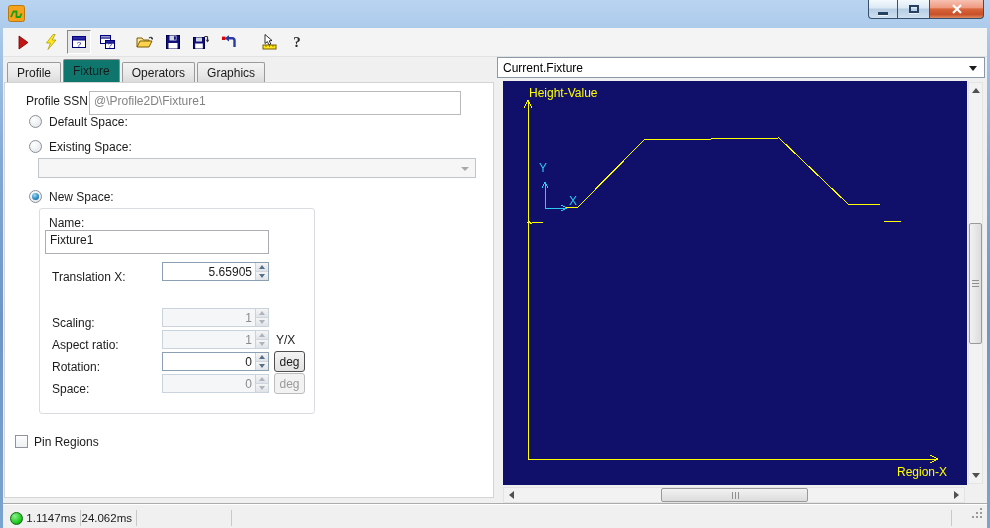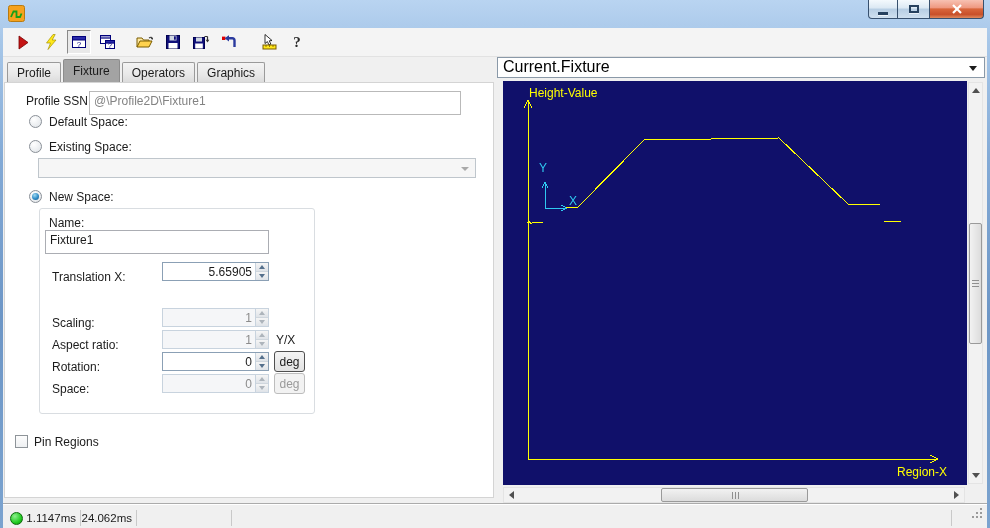--- a/index.html
+++ b/index.html
@@ -28,21 +28,21 @@
     border-bottom:1px solid #e2e2e2; display:flex; align-items:center; }
   .tb-btn { width:24px; height:24px; display:flex; align-items:center; justify-content:center; margin-left:4px; }
   .tb-btn.pressed { border:1px solid; border-color:#8a8a8a #ffffff #ffffff #8a8a8a; background:#e9e9e9; }
   .gap-s { margin-left:14px; }
   .gap-m { margin-left:16px; }
   
   .tabstrip { position:absolute; left:4px; top:32px; height:22px; display:flex; align-items:flex-end; }
   .tab { height:20px; padding:0 9px; font-size:12px; color:#1b1b1b; display:flex; align-items:center;
     background:linear-gradient(180deg,#f4f4f4,#e8e8e8 60%,#dcdcdc); border:1px solid #9a9a9a;
     border-bottom:none; border-radius:2px 2px 0 0; margin-right:2px; }
-  .tab.active { height:23px; background:#a3a3a3; position:relative; z-index:3; border-color:#8c8c8c; }
+  .tab.active { height:23px; background:#0f766e; position:relative; z-index:3; border-color:#8c8c8c; }
   
   .left-panel { position:absolute; left:1px; top:54px; width:490px; height:416px; background:#fff;
     border:1px solid #d4d4d4; z-index:2; font-size:12px; color:#1b1b1b; }
   .lbl { position:absolute; white-space:nowrap; }
   .tbox { position:absolute; height:24px; border:1px solid #abadb3; background:#fff; font-size:12px;
     padding:2px 4px; white-space:nowrap; overflow:hidden; }
   .tbox.ro { color:#838383; border-color:#b9b9b9; }
   .radio { position:absolute; width:13px; height:13px; border-radius:50%; border:1px solid #8a9097;
     background:radial-gradient(circle at 35% 30%,#ffffff,#e8ebee 70%,#d6dadd); }
   .radio.checked::after { content:""; position:absolute; left:2px; top:2px; width:7px; height:7px; border-radius:50%;
@@ -65,21 +65,21 @@
   .spin.dis .tri-u { border-bottom-color:#adb4bb; } .spin.dis .tri-d { border-top-color:#adb4bb; }
   .fsuffix { position:absolute; left:236px; top:3px; }
   .deg-btn { position:absolute; left:234px; top:-1px; width:31px; height:21px; font-size:12px; font-family:"Liberation Sans",sans-serif;
     border:1px solid #4f4f4f; border-radius:3px; background:linear-gradient(180deg,#f4f4f4,#e2e2e2); color:#1b1b1b; }
   .deg-btn.dis { border-color:#bdbdbd; color:#9a9a9a; background:#f2f2f2; }
   .checkbox { position:absolute; width:13px; height:13px; border:1px solid #8e9499;
     background:linear-gradient(180deg,#fdfdfd,#eef0f2); }
   
   .right-panel { position:absolute; left:492px; top:29px; width:492px; height:446px; background:#f0f0f0; }
   .combo { position:absolute; left:2px; top:0; width:488px; height:21px; background:#fff; border:1px solid #8a99a8;
-    font-size:16px; display:flex; align-items:flex-start; padding-left:5px; }
+    font-size:12px; display:flex; align-items:center; padding-left:5px; }
   .combo .arr { position:absolute; right:7px; top:8px; width:0; height:0;
     border-left:4px solid transparent; border-right:4px solid transparent; border-top:5px solid #1c1c1c; }
   .graph { position:absolute; left:8px; top:24px; width:464px; height:404px; background:#10106a; }
   .graph svg { display:block; width:464px; height:404px; }
   .graph text { font-family:"Liberation Sans",sans-serif; font-size:12px; }
   
   .vscroll { position:absolute; left:473px; top:25px; width:15px; height:402px; background:#f2f2f2; border:1px solid #e4e4e4; }
   .vscroll .sb-up,.vscroll .sb-dn { position:absolute; left:0; width:13px; height:15px; background:#f2f2f2;
     display:flex; align-items:center; justify-content:center; }
   .vscroll .sb-up { top:0; } .vscroll .sb-dn { bottom:0; }

